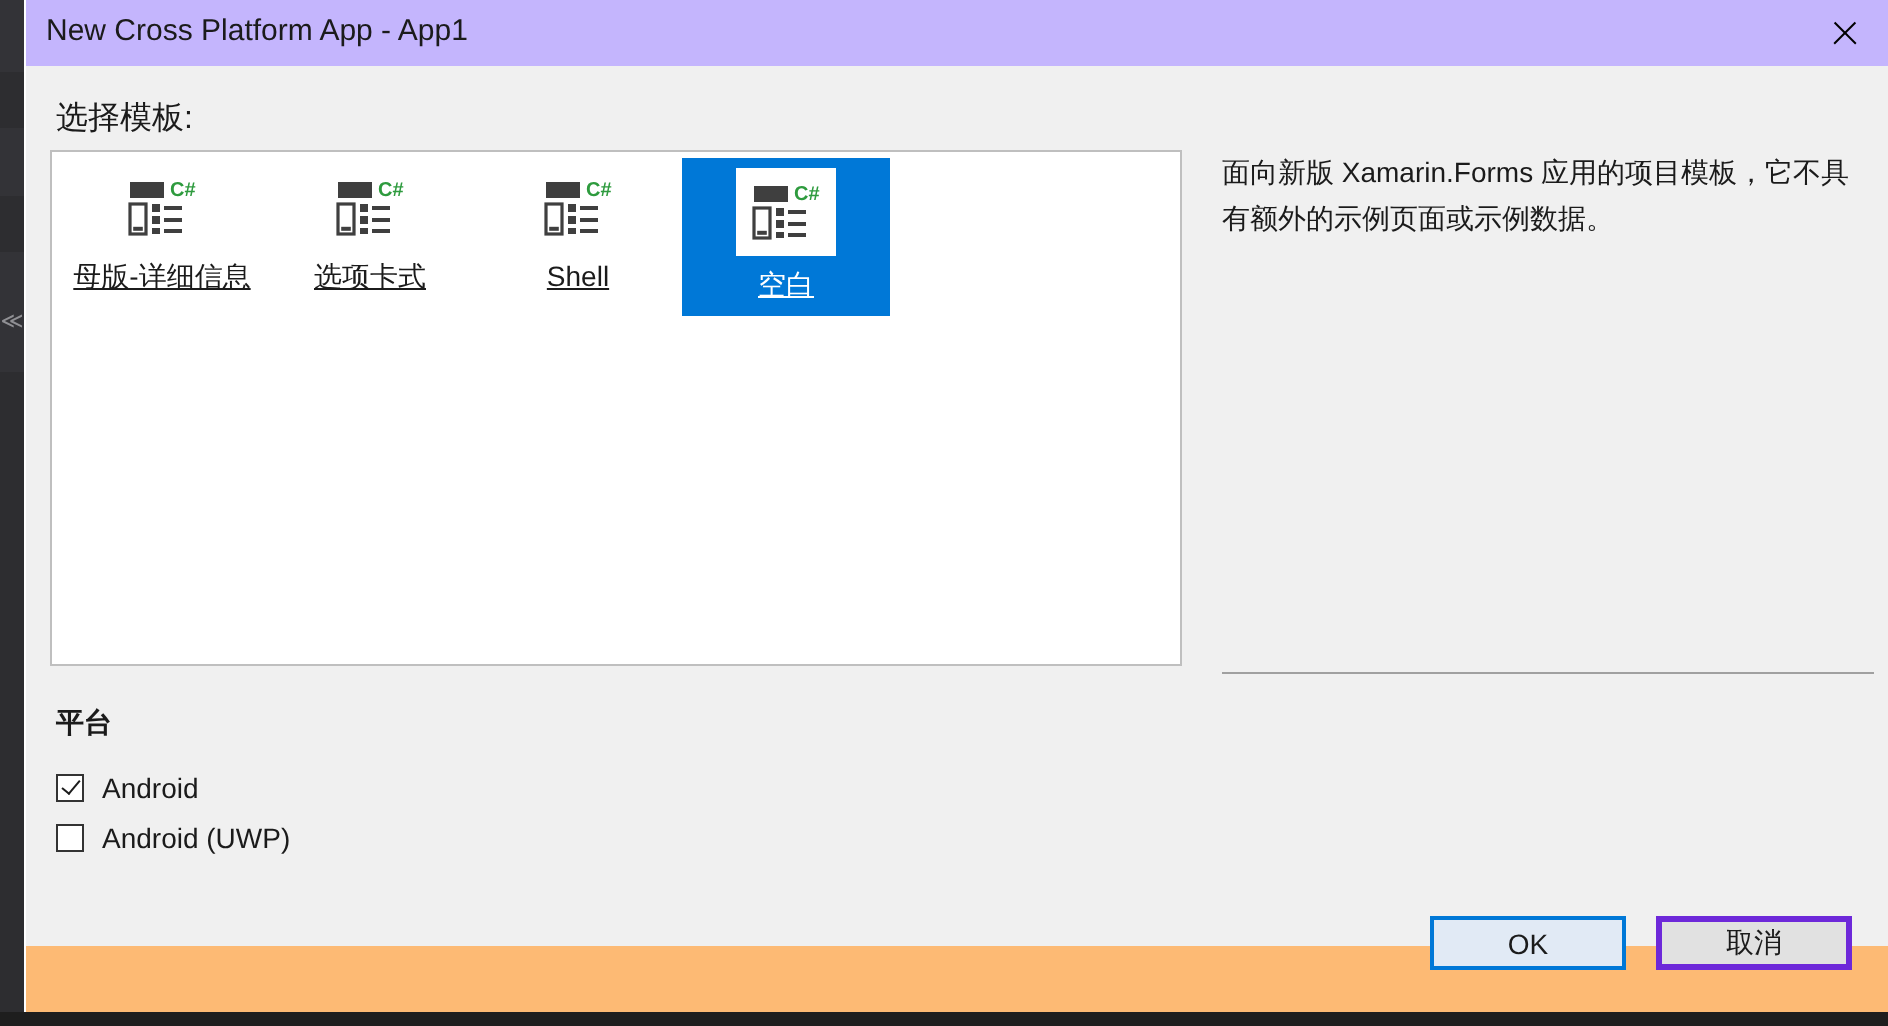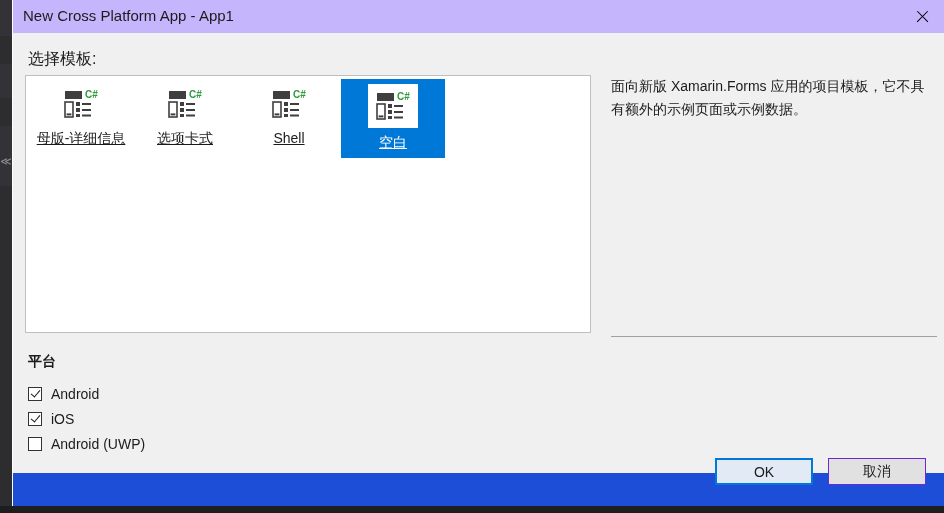--- a/index.html
+++ b/index.html
@@ -246,31 +246,31 @@
     white-space: nowrap;
   }
 
   
   .footer {
     position: absolute;
     left: 0;
     top: 473px;
     width: 932px;
     height: 33px;
-    background: #1d4ed8;
+    background: #fdba74;
   }
   .btn {
     position: absolute;
     top: -15px;
     width: 98px;
     height: 27px;
     font-size: 14px;
     color: #1b1b1b;
     background: #e1e1e1;
-    border: 1px solid #6d28d9;
+    border: 3px solid #6d28d9;
     box-sizing: border-box;
     display: flex;
     align-items: center;
     justify-content: center;
     cursor: default;
     font-family: "Liberation Sans", "DejaVu Sans", sans-serif;
   }
   .btn-ok {
     left: 702px;
     background: #e1eaf5;
@@ -400,24 +400,20 @@
       </div>
       <div class="desc-sep"></div>
 
       <div class="label-platform">平台</div>
       <div class="checks">
         <div class="check-row">
           <span class="checkbox checked"></span>
           <span class="check-label">Android</span>
         </div>
         <div class="check-row">
-          <span class="checkbox checked"></span>
-          <span class="check-label">iOS</span>
-        </div>
-        <div class="check-row">
           <span class="checkbox"></span>
           <span class="check-label">Android (UWP)</span>
         </div>
       </div>
 
     </div>
 
     <div class="footer">
       <div class="btn btn-ok">OK</div>
       <div class="btn btn-cancel">取消</div>

